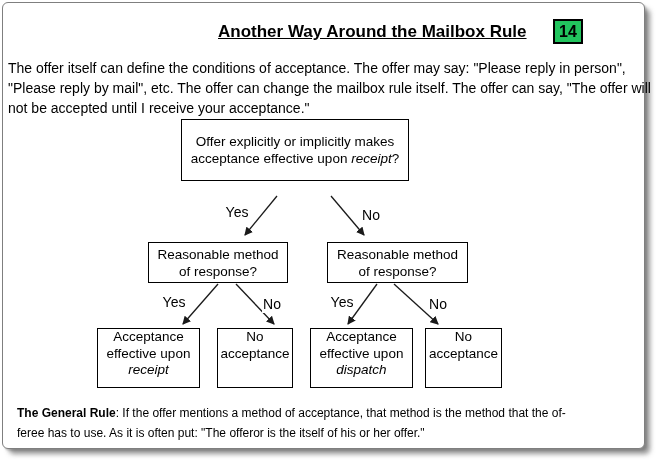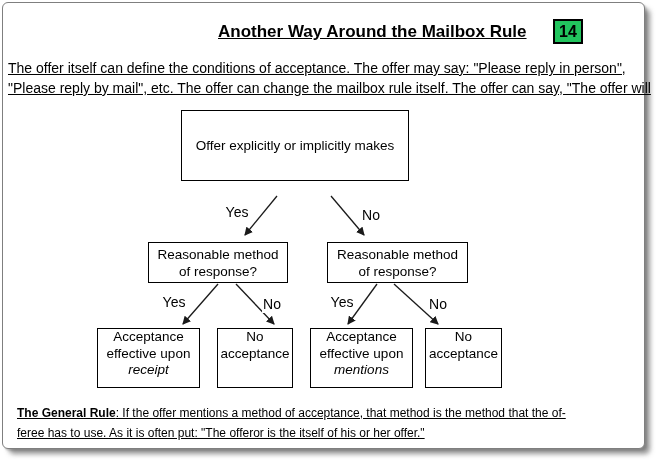--- a/index.html
+++ b/index.html
@@ -40,37 +40,37 @@
     display: flex; align-items: center; justify-content: center;
     font-weight: bold;
     font-size: 16px;
   }
   .intro {
     position: absolute;
     left: 8px; top: 58px;
     font-size: 14px;
     line-height: 20px;
   }
-  .pline { white-space: nowrap; text-decoration: underline; }
+  .pline { white-space: nowrap; }
   .arrows {
     position: absolute;
     left: 0; top: 0;
     pointer-events: none;
   }
   .fbox {
     position: absolute;
     box-sizing: border-box;
     border: 1.5px solid #000000;
     background: #ffffff;
     font-size: 13.5px;
     line-height: 17px;
     text-align: center;
   }
   .qbox { display: flex; flex-direction: column; align-items: center; justify-content: center; }
-  .root  { left: 181px; top: 110px; width: 228px; height: 71px; }
+  .root  { left: 181px; top: 119px; width: 228px; height: 62px; }
   .qleft { left: 148px; top: 242px; width: 140px; height: 41px; }
   .qright{ left: 327px; top: 242px; width: 141px; height: 41px; }
   .outcome { line-height: 16.5px; }
   .o1 { left: 97px;  top: 328px; width: 103px; height: 60px; }
   .o2 { left: 217px; top: 328px; width: 76px;  height: 60px; }
   .o3 { left: 310px; top: 328px; width: 103px; height: 60px; }
   .o4 { left: 425px; top: 328px; width: 77px;  height: 60px; }
   .blabel {
     position: absolute;
     transform: translateX(-50%);
@@ -95,38 +95,40 @@
 
   <div class="title">Another Way Around the Mailbox Rule</div>
 
   <div class="pagenum">
     <span>14</span>
   </div>
 
   <div class="intro">
     <div class="pline">The offer itself can define the conditions of acceptance. The offer may say: "Please reply in person",</div>
     <div class="pline">"Please reply by mail", etc. The offer can change the mailbox rule itself. The offer can say, "The offer will</div>
+    <div class="pline">not be accepted until I receive your acceptance."</div>
   </div>
 
   <svg class="arrows" width="661" height="471" viewBox="0 0 661 471" xmlns="http://www.w3.org/2000/svg">
     <defs>
       <marker id="ah" viewBox="0 0 8 8" refX="7" refY="4" markerWidth="6.5" markerHeight="6.5" orient="auto">
         <path d="M0,0 L8,4 L0,8 Z" fill="#1a1a1a"></path>
       </marker>
     </defs>
     <line x1="277" y1="196" x2="245" y2="235" stroke="#1a1a1a" stroke-width="1.3" marker-end="url(#ah)"></line>
     <line x1="331" y1="196" x2="364" y2="235" stroke="#1a1a1a" stroke-width="1.3" marker-end="url(#ah)"></line>
     <line x1="218" y1="284" x2="183" y2="324" stroke="#1a1a1a" stroke-width="1.3" marker-end="url(#ah)"></line>
     <line x1="236" y1="284" x2="274" y2="324" stroke="#1a1a1a" stroke-width="1.3" marker-end="url(#ah)"></line>
     <line x1="377" y1="284" x2="348" y2="324" stroke="#1a1a1a" stroke-width="1.3" marker-end="url(#ah)"></line>
     <line x1="394" y1="284" x2="438" y2="324" stroke="#1a1a1a" stroke-width="1.3" marker-end="url(#ah)"></line>
   </svg>
 
   <div class="fbox qbox root">
     <div class="bline">Offer explicitly or implicitly makes</div>
+    <div class="bline"><span>acceptance effective upon </span><i>receipt</i><span>?</span></div>
   </div>
 
   <div class="blabel" style="left:237px; top:204px;">Yes</div>
   <div class="blabel" style="left:371px; top:207px;">No</div>
 
   <div class="fbox qbox qleft">
     <div class="bline">Reasonable method</div>
     <div class="bline">of response?</div>
   </div>
 
@@ -147,21 +149,21 @@
   </div>
 
   <div class="fbox outcome o2">
     <div class="bline">No</div>
     <div class="bline">acceptance</div>
   </div>
 
   <div class="fbox outcome o3">
     <div class="bline">Acceptance</div>
     <div class="bline">effective upon</div>
-    <div class="bline"><i>mentions</i></div>
+    <div class="bline"><i>dispatch</i></div>
   </div>
 
   <div class="fbox outcome o4">
     <div class="bline">No</div>
     <div class="bline">acceptance</div>
   </div>
 
   <div class="footer">
     <div class="pline"><b>The General Rule</b><span>: If the offer mentions a method of acceptance, that method is the method that the of-</span></div>
     <div class="pline">feree has to use. As it is often put: "The offeror is the itself of his or her offer."</div>

